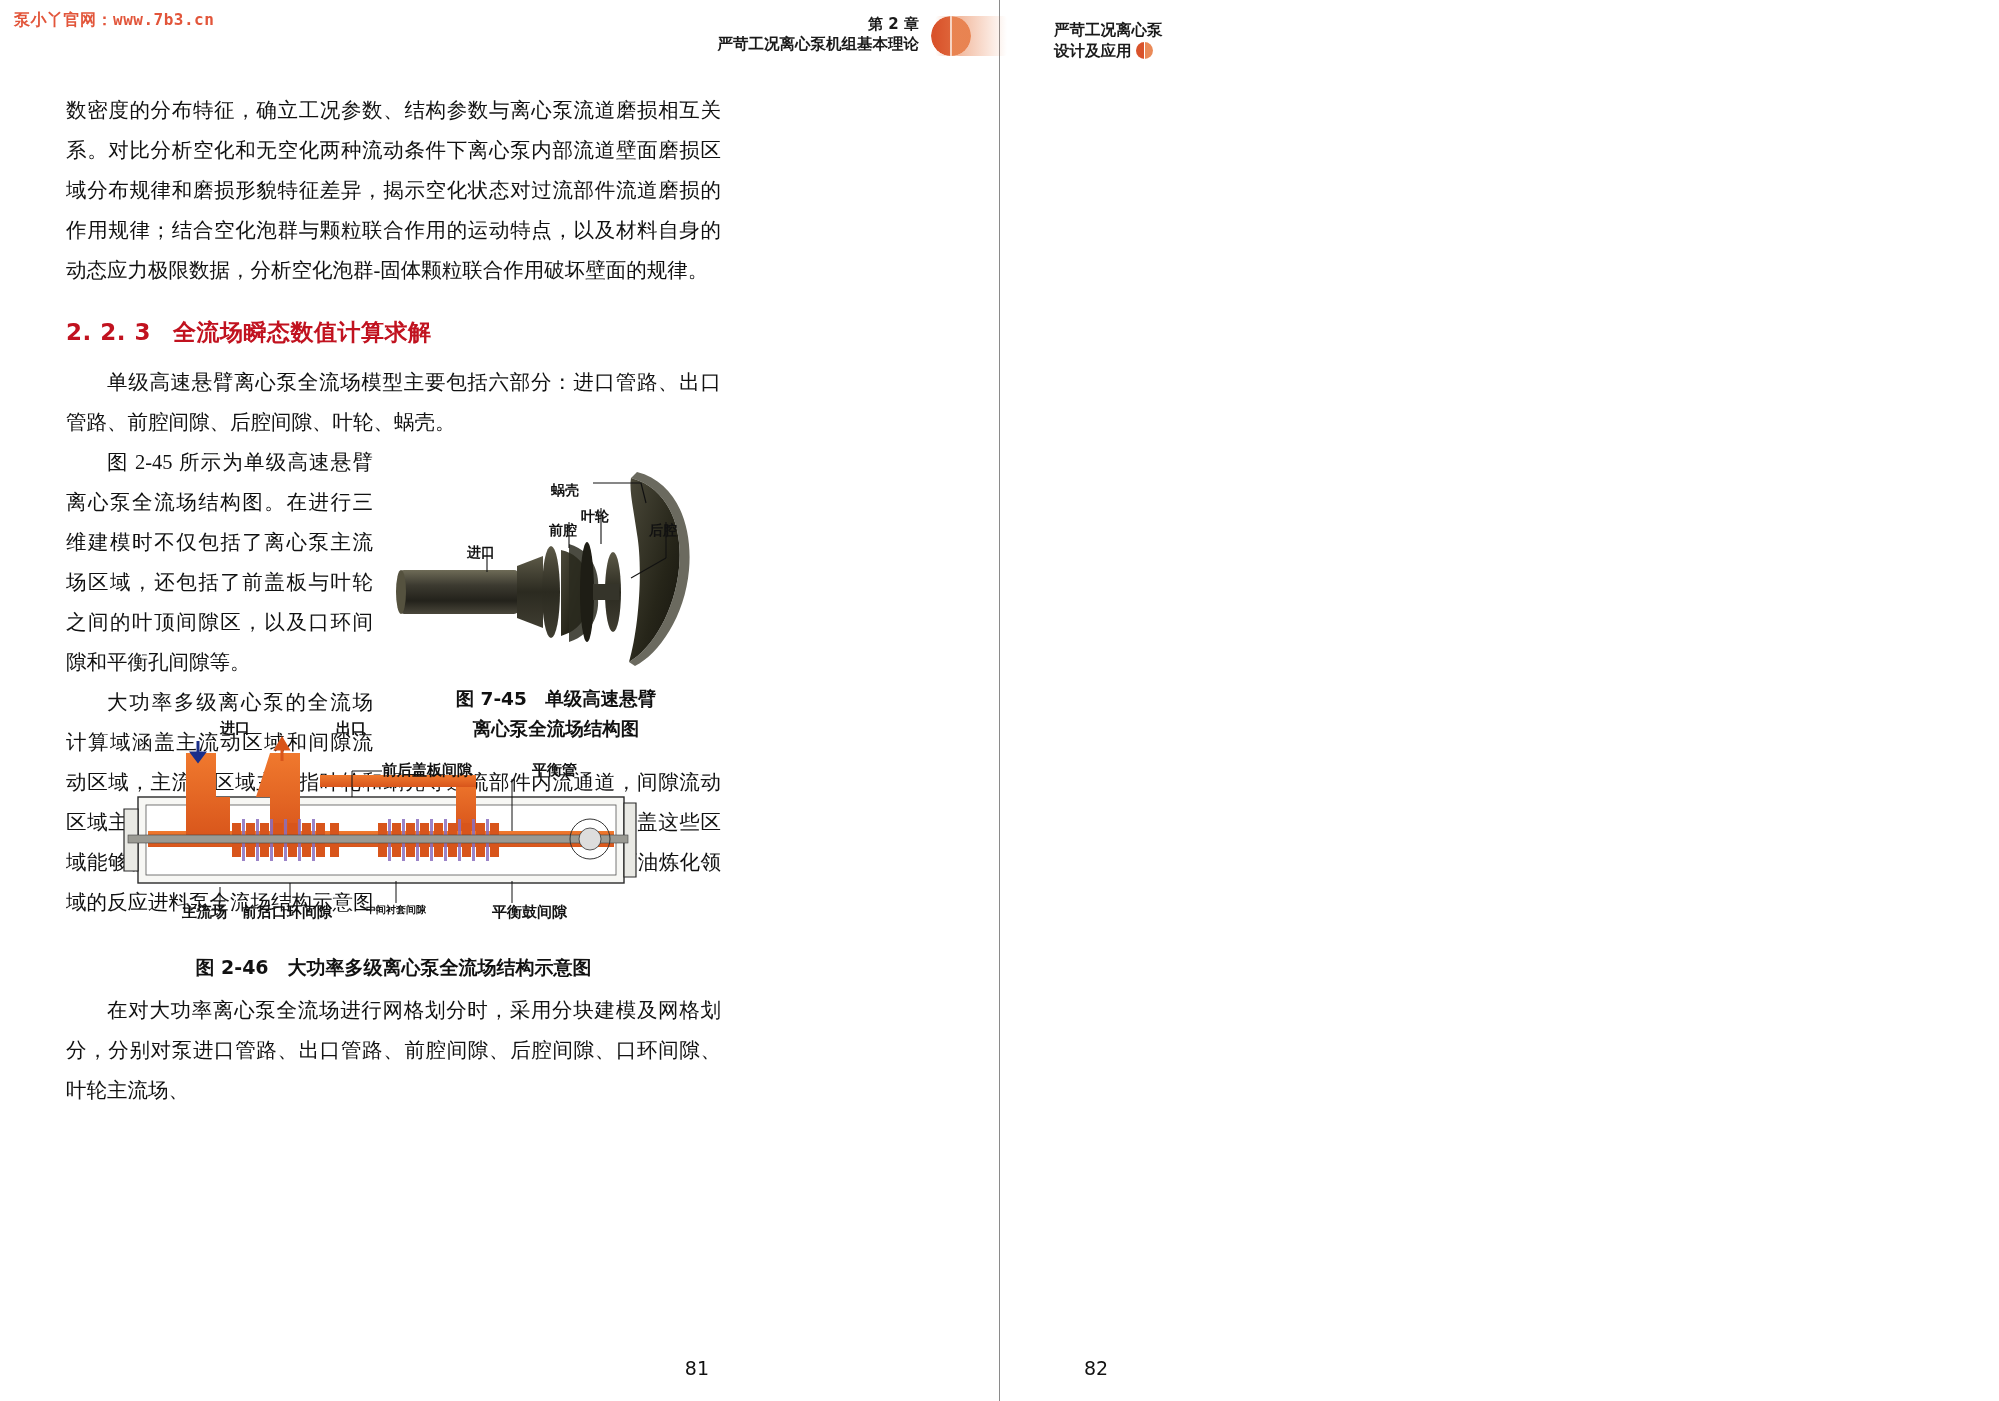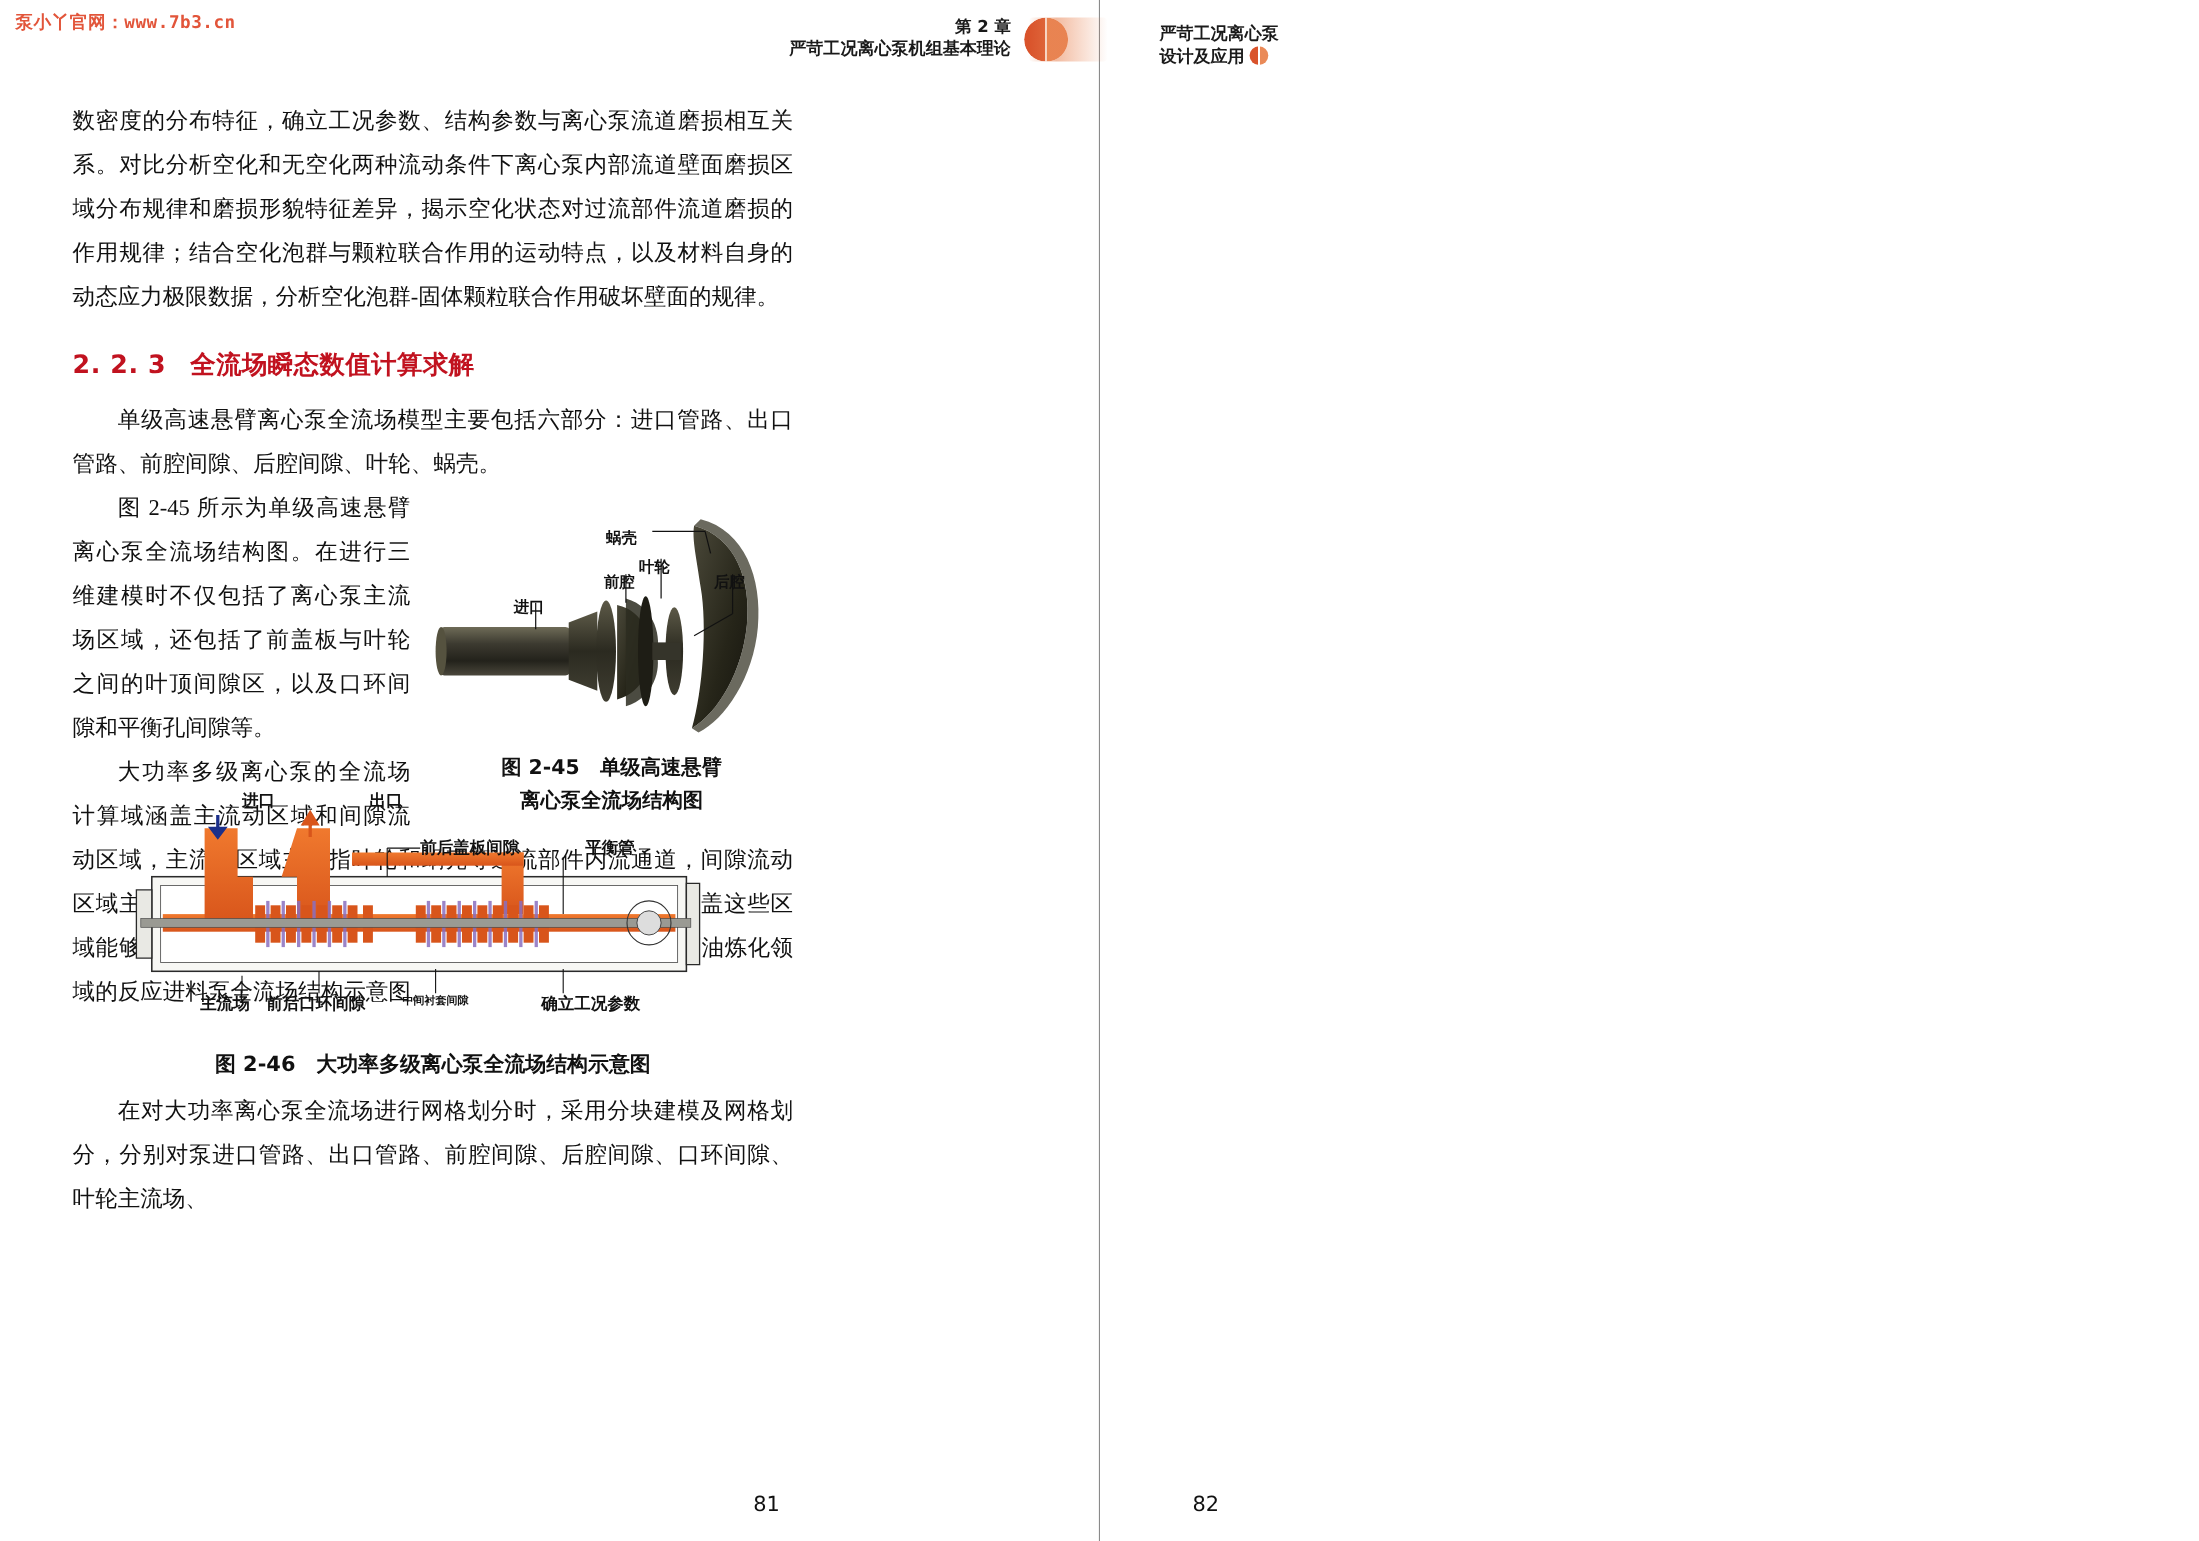--- a/index.html
+++ b/index.html
@@ -150,21 +150,21 @@
             <line x1="96" y1="100" x2="96" y2="124"></line>
           </g>
         </svg>
         <div class="lbl" style="left:160px;top:22px;">蜗壳</div>
         <div class="lbl" style="left:190px;top:48px;">叶轮</div>
         <div class="lbl" style="left:158px;top:62px;">前腔</div>
         <div class="lbl" style="left:258px;top:62px;">后腔</div>
         <div class="lbl" style="left:76px;top:84px;">进口</div>
       </div>
       <div class="fig45-cap">
-        <div>图 2-45　单级高速悬臂</div>
+        <div>图 7-45　单级高速悬臂</div>
         <div>离心泵全流场结构图</div>
       </div>
     </div>
 
     <p class="indent">图 2-45 所示为单级高速悬臂离心泵全流场结构图。在进行三维建模时不仅包括了离心泵主流场区域，还包括了前盖板与叶轮之间的叶顶间隙区，以及口环间隙和平衡孔间隙等。</p>
     <p class="indent">大功率多级离心泵的全流场计算域涵盖主流动区域和间隙流动区域，主流动区域主要指叶轮和蜗壳等过流部件内流通道，间隙流动区域主要指前后盖板间隙、口环间隙和平衡鼓间隙等。计算涵盖这些区域能够获得更准确的水力性能和受力特性。图 2-46 所示为某石油炼化领域的反应进料泵全流场结构示意图。</p>
   </div>
 
   <div class="fig46">
     <svg width="520" height="200" viewBox="0 0 520 200">
@@ -246,21 +246,21 @@
         <path d="M162,26 L162,8 M156,14 L162,4 L168,14 Z" stroke="#d8551b" stroke-width="3" fill="#d8551b"></path>
       </g>
     </svg>
     <div class="lbl" style="left:100px;top:-16px;font-size:15px;">进口</div>
     <div class="lbl" style="left:186px;top:-16px;font-size:15px;margin-left:30px;">出口</div>
     <div class="lbl" style="left:262px;top:26px;font-size:15px;">前后盖板间隙</div>
     <div class="lbl" style="left:412px;top:26px;font-size:15px;text-align:center;">平衡管</div>
     <div class="lbl" style="left:62px;top:168px;font-size:15px;">主流场</div>
     <div class="lbl" style="left:122px;top:168px;font-size:15px;text-align:center;">前后口环间隙</div>
     <div class="lbl" style="left:246px;top:168px;font-size:10px;">中间衬套间隙</div>
-    <div class="lbl" style="left:372px;top:168px;font-size:15px;">确立工况参数</div>
+    <div class="lbl" style="left:372px;top:168px;font-size:15px;">平衡鼓间隙</div>
   </div>
   <div class="fig46-cap">图 2-46　大功率多级离心泵全流场结构示意图</div>
 
   <div class="tailtext" style="left:66px;top:990px;width:655px;text-indent:2em;">在对大功率离心泵全流场进行网格划分时，采用分块建模及网格划分，分别对泵进口管路、出口管路、前腔间隙、后腔间隙、口环间隙、叶轮主流场、</div>
 
   <div class="pageno pageno-left">81</div>
 </div>
 
 <div class="page page-right">
 

